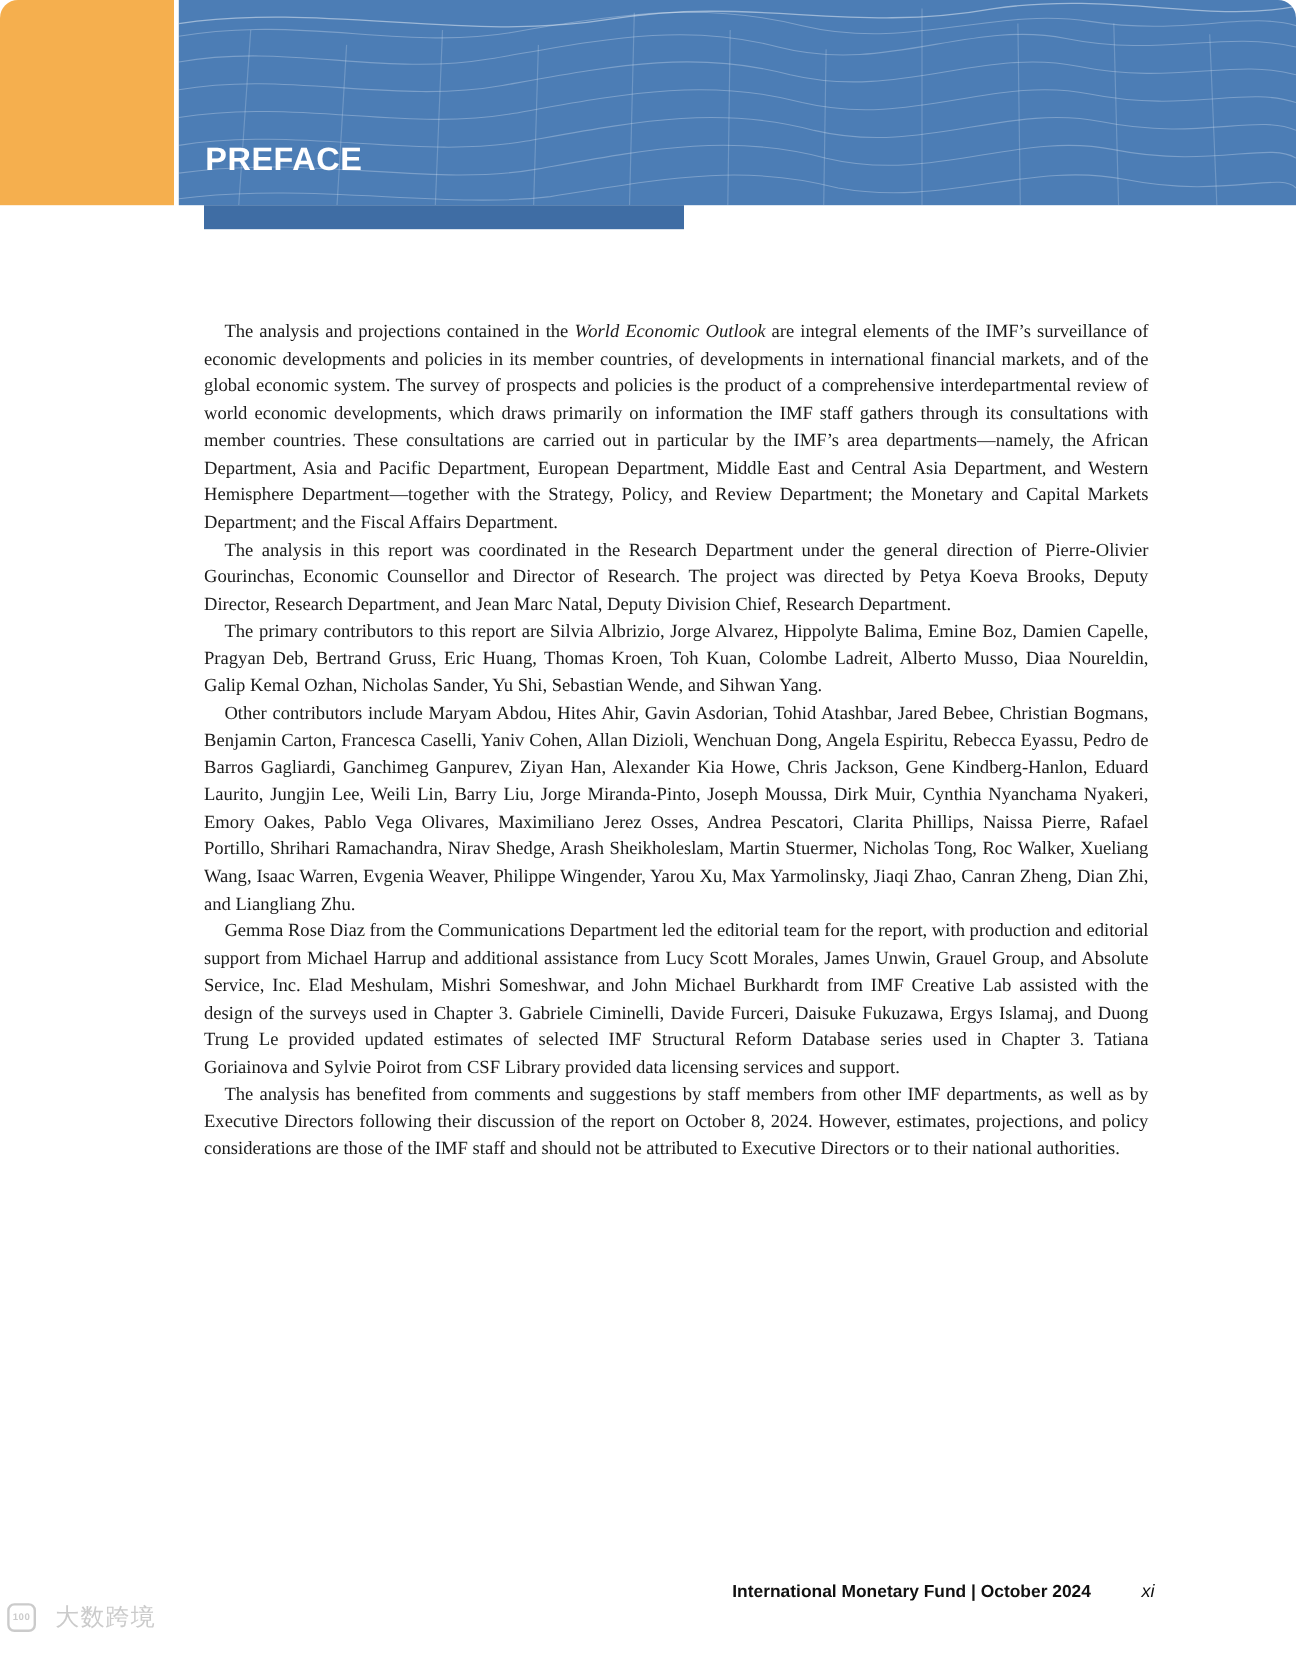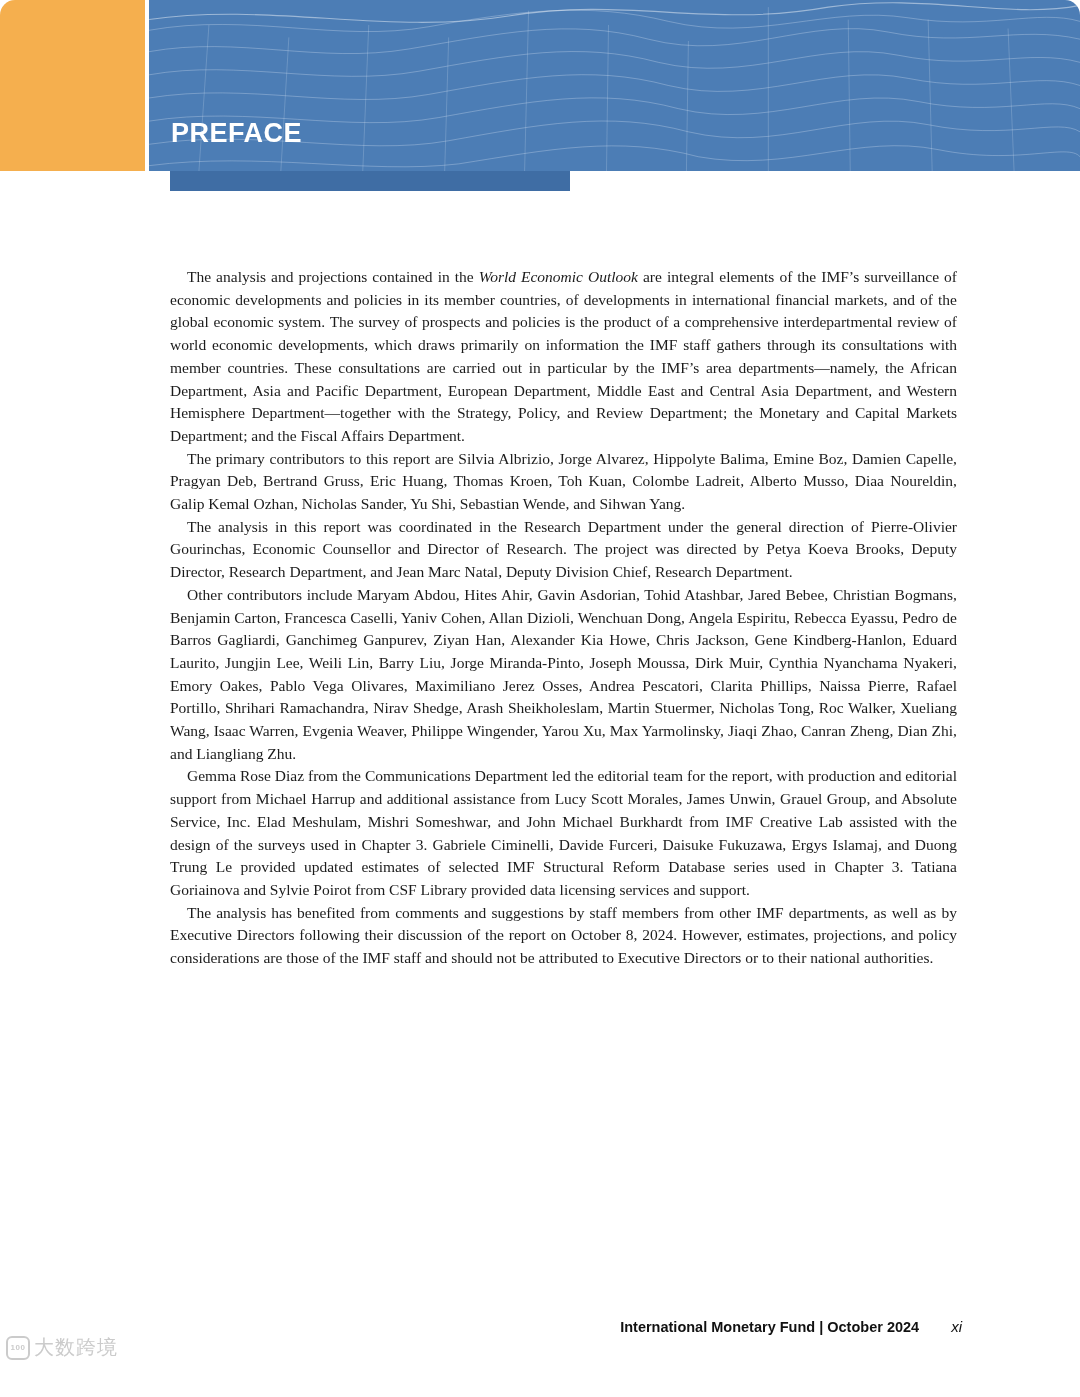--- a/index.html
+++ b/index.html
@@ -70,21 +70,21 @@
 
   
   .footer {
     position: absolute;
     left: 170px;
     top: 1318px;
     width: 792px;
     display: flex;
     justify-content: flex-end;
     align-items: baseline;
-    gap: 32px;
+    gap: 42px;
   }
   .footer-publisher {
     font-family: "Liberation Sans", sans-serif;
     font-weight: 700;
     font-size: 14.5px;
     color: #111111;
   }
   .footer-page-number {
     font-family: Liberation Sans, sans-serif;
     font-style: italic;
@@ -92,21 +92,21 @@
     color: #111111;
   }
 
   
   .watermark {
     position: absolute;
     left: 6px;
     top: 1334px;
     display: flex;
     align-items: center;
-    gap: 4px;
+    gap: 16px;
     color: var(--watermark-gray, #C2C2C2);
     opacity: 0.85;
     font-family: "Liberation Sans", sans-serif;
   }
   .wm-icon {
     display: inline-flex;
     align-items: center;
     justify-content: center;
     width: 20px; height: 20px;
     border: 2px solid currentColor;
@@ -156,22 +156,22 @@
         <path d="M0,22 C120,2 240,40 360,18 C480,-4 560,32 680,8 C780,-8 860,22 932,6"></path>
       </g>
     </svg>
     <h1 class="page-title">PREFACE</h1>
   </div>
 
   <div class="blue-substrip"></div>
 
   <main class="content">
     <p class="para"><span>The analysis and projections contained in the </span><em>World Economic Outlook</em><span> are integral elements of the IMF’s surveillance of economic developments and policies in its member countries, of developments in international financial markets, and of the global economic system. The survey of prospects and policies is the product of a comprehensive interdepartmental review of world economic developments, which draws primarily on information the IMF staff gathers through its consultations with member countries. These consultations are carried out in particular by the IMF’s area departments—namely, the African Department, Asia and Pacific Department, European Department, Middle East and Central Asia Department, and Western Hemisphere Department—together with the Strategy, Policy, and Review Department; the Monetary and Capital Markets Department; and the Fiscal Affairs Department.</span></p>
+    <p class="para">The analysis in this report was coordinated in the Research Department under the general direction of Pierre-Olivier Gourinchas, Economic Counsellor and Director of Research. The project was directed by Petya Koeva Brooks, Deputy Director, Research Department, and Jean Marc Natal, Deputy Division Chief, Research Department.</p>
     <p class="para">The primary contributors to this report are Silvia Albrizio, Jorge Alvarez, Hippolyte Balima, Emine Boz, Damien Capelle, Pragyan Deb, Bertrand Gruss, Eric Huang, Thomas Kroen, Toh Kuan, Colombe Ladreit, Alberto Musso, Diaa Noureldin, Galip Kemal Ozhan, Nicholas Sander, Yu Shi, Sebastian Wende, and Sihwan Yang.</p>
-    <p class="para">The analysis in this report was coordinated in the Research Department under the general direction of Pierre-Olivier Gourinchas, Economic Counsellor and Director of Research. The project was directed by Petya Koeva Brooks, Deputy Director, Research Department, and Jean Marc Natal, Deputy Division Chief, Research Department.</p>
     <p class="para">Other contributors include Maryam Abdou, Hites Ahir, Gavin Asdorian, Tohid Atashbar, Jared Bebee, Christian Bogmans, Benjamin Carton, Francesca Caselli, Yaniv Cohen, Allan Dizioli, Wenchuan Dong, Angela Espiritu, Rebecca Eyassu, Pedro de Barros Gagliardi, Ganchimeg Ganpurev, Ziyan Han, Alexander Kia Howe, Chris Jackson, Gene Kindberg-Hanlon, Eduard Laurito, Jungjin Lee, Weili Lin, Barry Liu, Jorge Miranda-Pinto, Joseph Moussa, Dirk Muir, Cynthia Nyanchama Nyakeri, Emory Oakes, Pablo Vega Olivares, Maximiliano Jerez Osses, Andrea Pescatori, Clarita Phillips, Naissa Pierre, Rafael Portillo, Shrihari Ramachandra, Nirav Shedge, Arash Sheikholeslam, Martin Stuermer, Nicholas Tong, Roc Walker, Xueliang Wang, Isaac Warren, Evgenia Weaver, Philippe Wingender, Yarou Xu, Max Yarmolinsky, Jiaqi Zhao, Canran Zheng, Dian Zhi, and Liangliang Zhu.</p>
     <p class="para">Gemma Rose Diaz from the Communications Department led the editorial team for the report, with production and editorial support from Michael Harrup and additional assistance from Lucy Scott Morales, James Unwin, Grauel Group, and Absolute Service, Inc. Elad Meshulam, Mishri Someshwar, and John Michael Burkhardt from IMF Creative Lab assisted with the design of the surveys used in Chapter 3. Gabriele Ciminelli, Davide Furceri, Daisuke Fukuzawa, Ergys Islamaj, and Duong Trung Le provided updated estimates of selected IMF Structural Reform Database series used in Chapter 3. Tatiana Goriainova and Sylvie Poirot from CSF Library provided data licensing services and support.</p>
     <p class="para">The analysis has benefited from comments and suggestions by staff members from other IMF departments, as well as by Executive Directors following their discussion of the report on October 8, 2024. However, estimates, projections, and policy considerations are those of the IMF staff and should not be attributed to Executive Directors or to their national authorities.</p>
   </main>
 
   <footer class="footer">
     <span class="footer-publisher">International Monetary Fund | October 2024</span>
     <span class="footer-page-number">xi</span>
   </footer>
 

